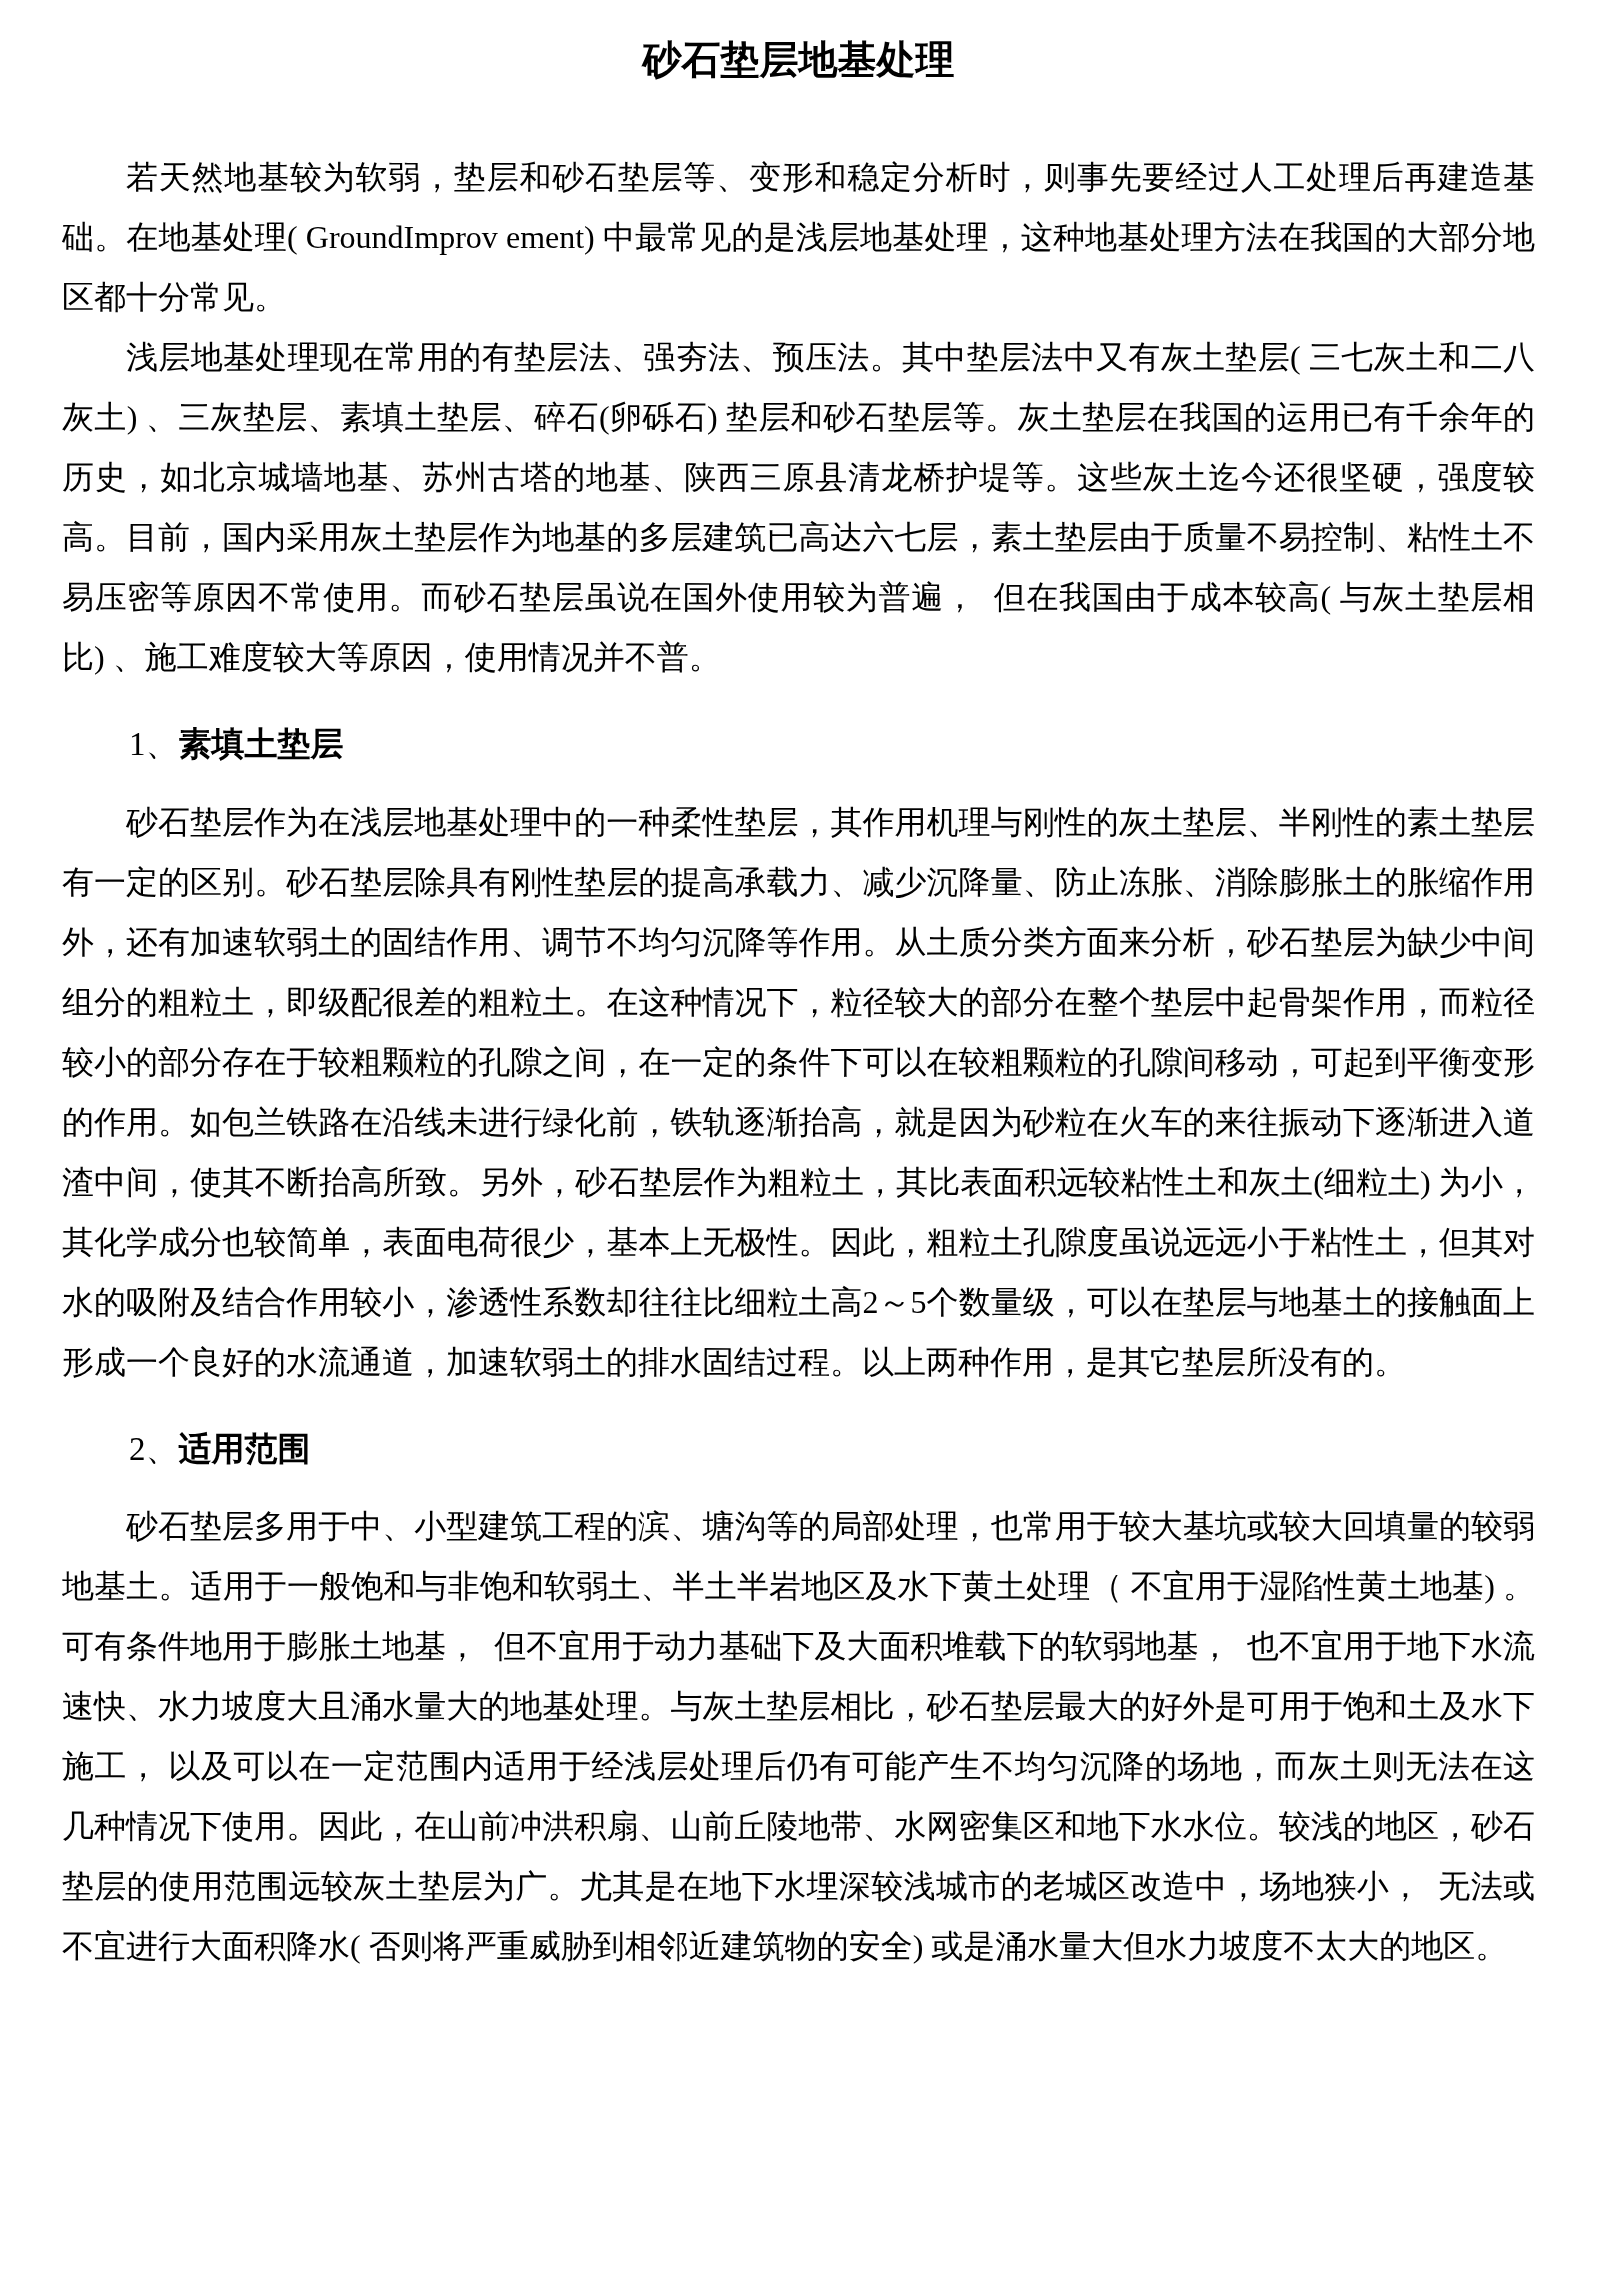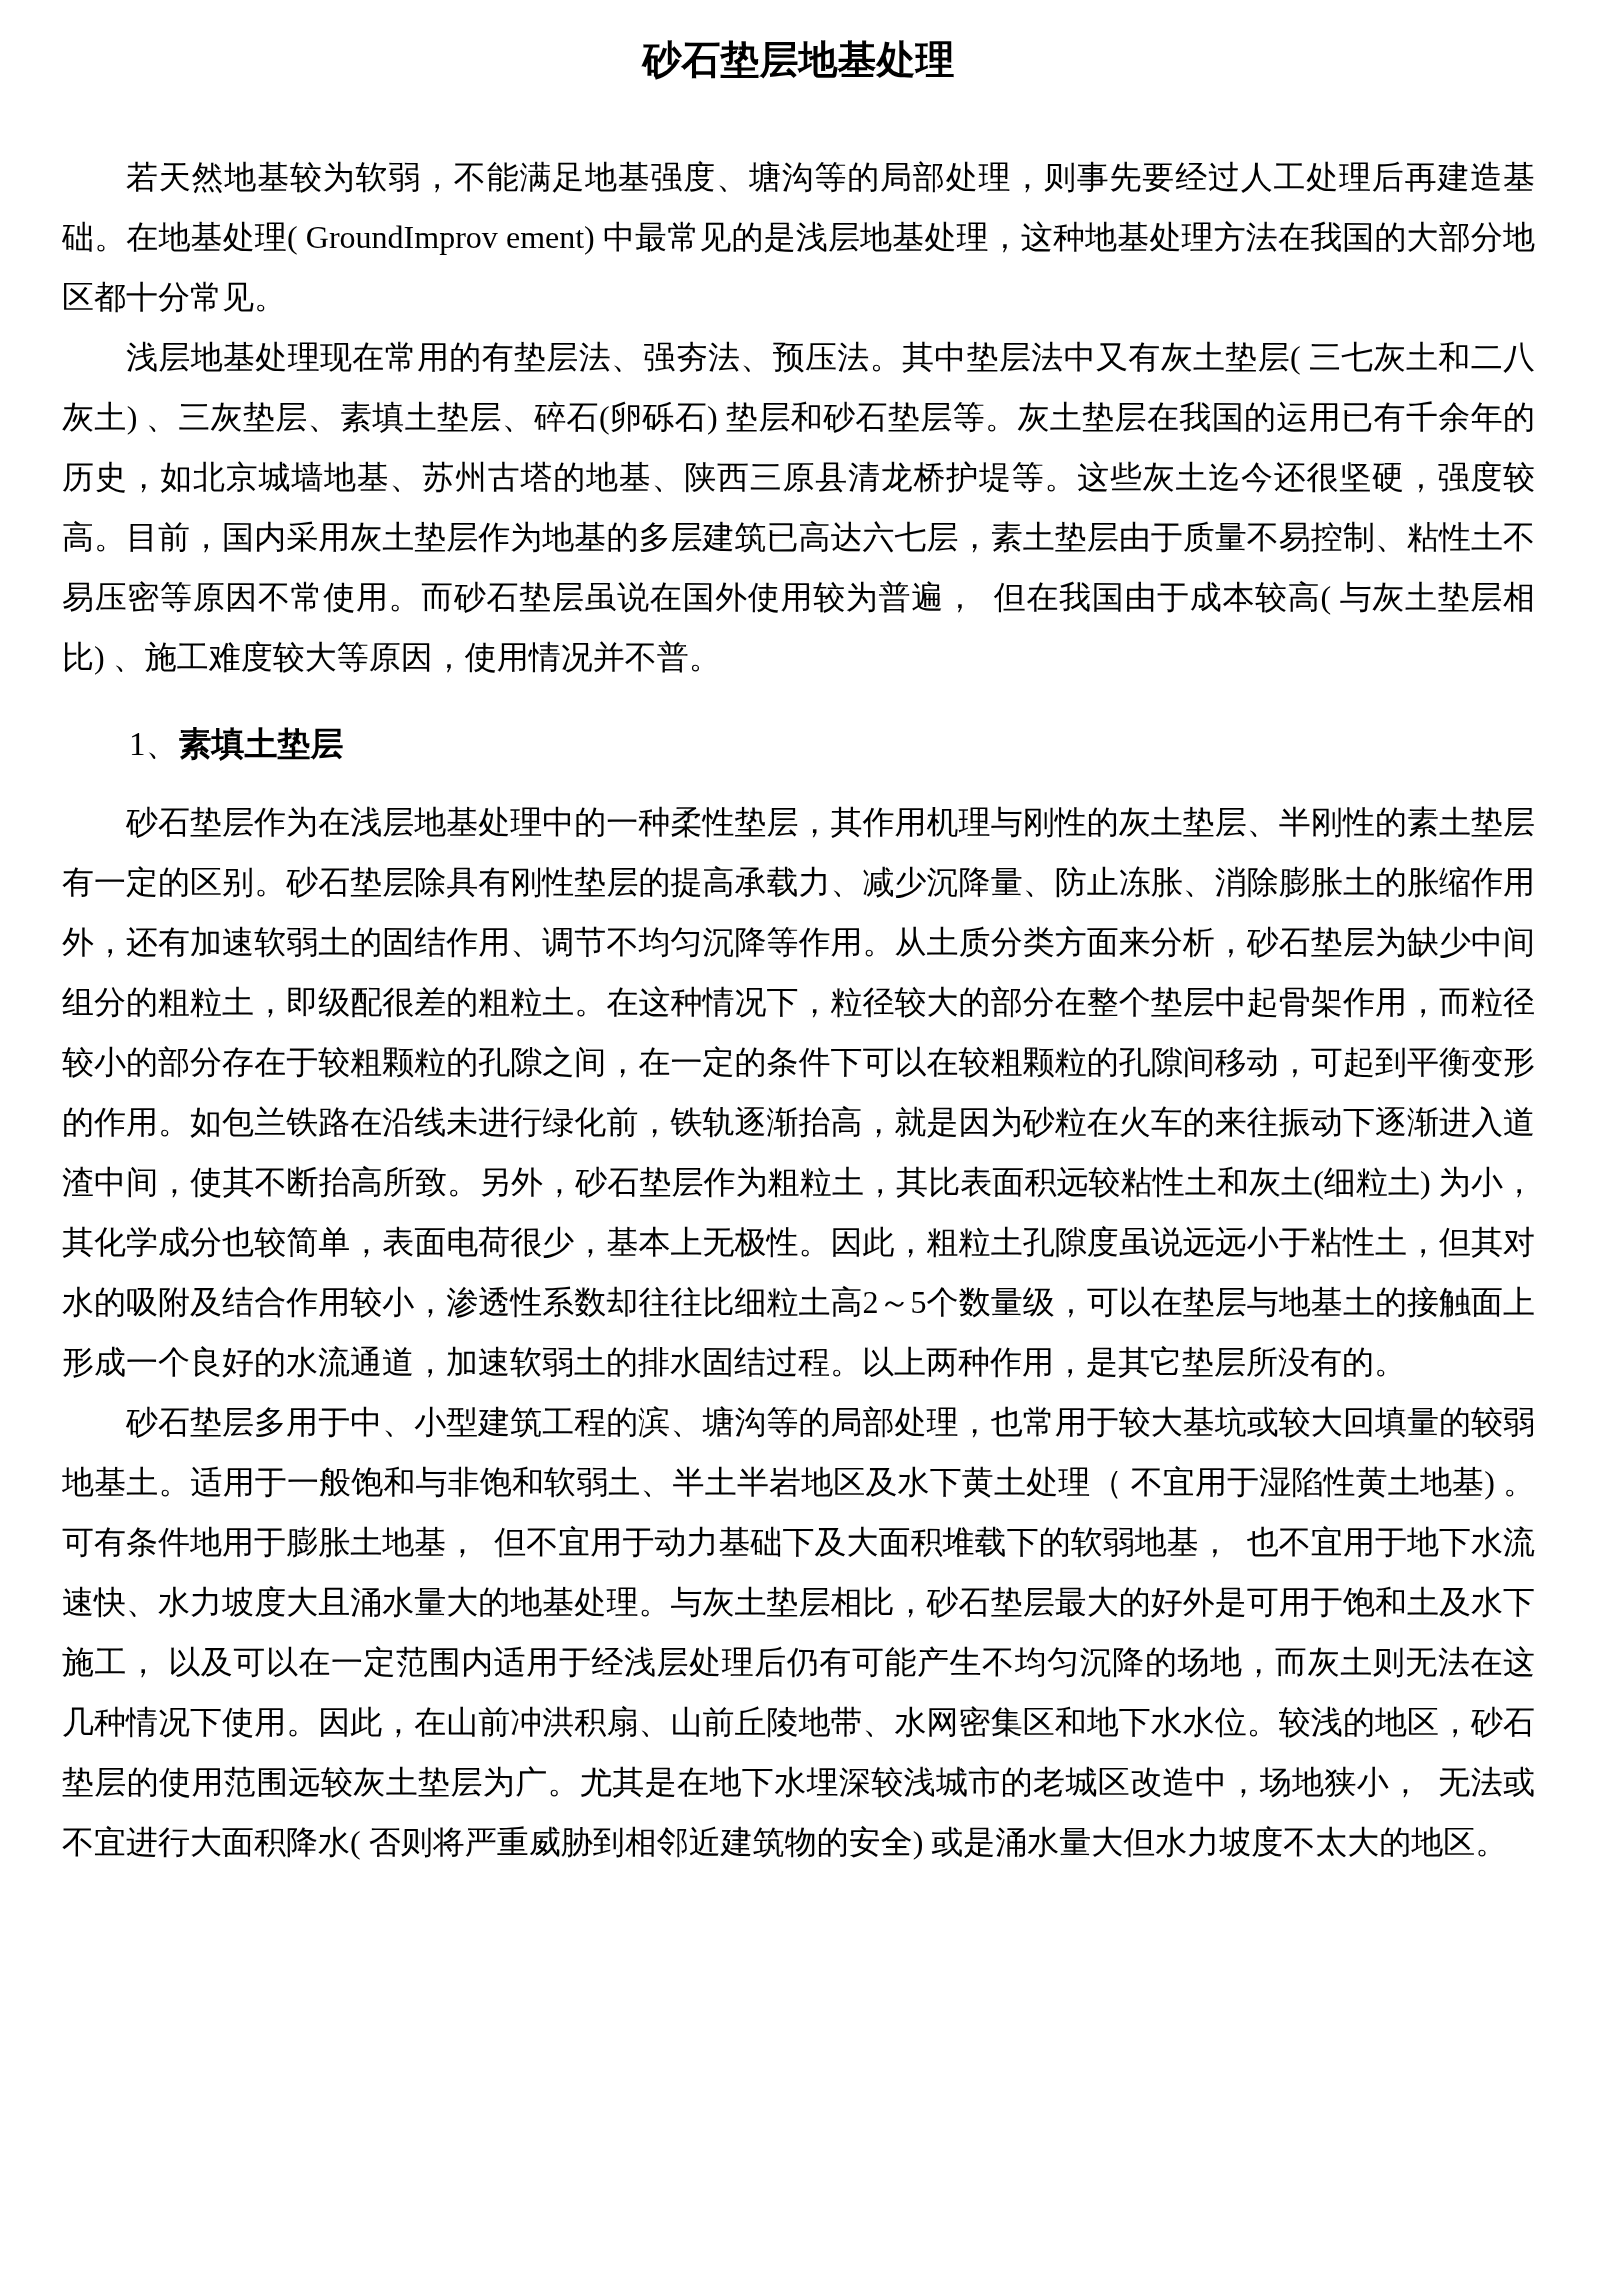--- a/index.html
+++ b/index.html
@@ -56,26 +56,27 @@
     font-weight: bold;
   }
 </style>
 </head>
 <body>
 
 <div class="page">
 
   <h1 class="doc-title">砂石垫层地基处理</h1>
 
-  <p class="body-para">若天然地基较为软弱，不能满足地基强度、塘沟等的局部处理，则事先要经过人工处理后再建造基础。在地基处理( GroundImprov ement) 中最常见的是浅层地基处理，这种地基处理方法在我国的大部分地区都十分常见。</p>
+  <p class="body-para">若天然地基较为软弱，垫层和砂石垫层等、变形和稳定分析时，则事先要经过人工处理后再建造基础。在地基处理( GroundImprov ement) 中最常见的是浅层地基处理，这种地基处理方法在我国的大部分地区都十分常见。</p>
 
   <p class="body-para">浅层地基处理现在常用的有垫层法、强夯法、预压法。其中垫层法中又有灰土垫层( 三七灰土和二八灰土) 、三灰垫层、素填土垫层、碎石(卵砾石) 垫层和砂石垫层等。灰土垫层在我国的运用已有千余年的历史，如北京城墙地基、苏州古塔的地基、陕西三原县清龙桥护堤等。这些灰土迄今还很坚硬，强度较高。目前，国内采用灰土垫层作为地基的多层建筑已高达六七层，素土垫层由于质量不易控制、粘性土不易压密等原因不常使用。而砂石垫层虽说在国外使用较为普遍，  但在我国由于成本较高( 与灰土垫层相比) 、施工难度较大等原因，使用情况并不普。</p>
 
 
   <h3 class="h2"><span class="num">1、</span><span class="ttl">素填土垫层</span></h3>
 
   <p class="body-para">砂石垫层作为在浅层地基处理中的一种柔性垫层，其作用机理与刚性的灰土垫层、半刚性的素土垫层有一定的区别。砂石垫层除具有刚性垫层的提高承载力、减少沉降量、防止冻胀、消除膨胀土的胀缩作用外，还有加速软弱土的固结作用、调节不均匀沉降等作用。从土质分类方面来分析，砂石垫层为缺少中间组分的粗粒土，即级配很差的粗粒土。在这种情况下，粒径较大的部分在整个垫层中起骨架作用，而粒径较小的部分存在于较粗颗粒的孔隙之间，在一定的条件下可以在较粗颗粒的孔隙间移动，可起到平衡变形的作用。如包兰铁路在沿线未进行绿化前，铁轨逐渐抬高，就是因为砂粒在火车的来往振动下逐渐进入道渣中间，使其不断抬高所致。另外，砂石垫层作为粗粒土，其比表面积远较粘性土和灰土(细粒土) 为小，其化学成分也较简单，表面电荷很少，基本上无极性。因此，粗粒土孔隙度虽说远远小于粘性土，但其对水的吸附及结合作用较小，渗透性系数却往往比细粒土高2～5个数量级，可以在垫层与地基土的接触面上形成一个良好的水流通道，加速软弱土的排水固结过程。以上两种作用，是其它垫层所没有的。</p>
 
+  <h3 class="h2"><span class="num">2、</span><span class="ttl">适用范围</span></h3>
 
   <p class="body-para">砂石垫层多用于中、小型建筑工程的滨、塘沟等的局部处理，也常用于较大基坑或较大回填量的较弱地基土。适用于一般饱和与非饱和软弱土、半土半岩地区及水下黄土处理（ 不宜用于湿陷性黄土地基) 。可有条件地用于膨胀土地基，  但不宜用于动力基础下及大面积堆载下的软弱地基，  也不宜用于地下水流速快、水力坡度大且涌水量大的地基处理。与灰土垫层相比，砂石垫层最大的好外是可用于饱和土及水下施工， 以及可以在一定范围内适用于经浅层处理后仍有可能产生不均匀沉降的场地，而灰土则无法在这几种情况下使用。因此，在山前冲洪积扇、山前丘陵地带、水网密集区和地下水水位。较浅的地区，砂石垫层的使用范围远较灰土垫层为广。尤其是在地下水埋深较浅城市的老城区改造中，场地狭小，  无法或不宜进行大面积降水( 否则将严重威胁到相邻近建筑物的安全) 或是涌水量大但水力坡度不太大的地区。</p>
 
 </div>
 
 
 </body></html>

